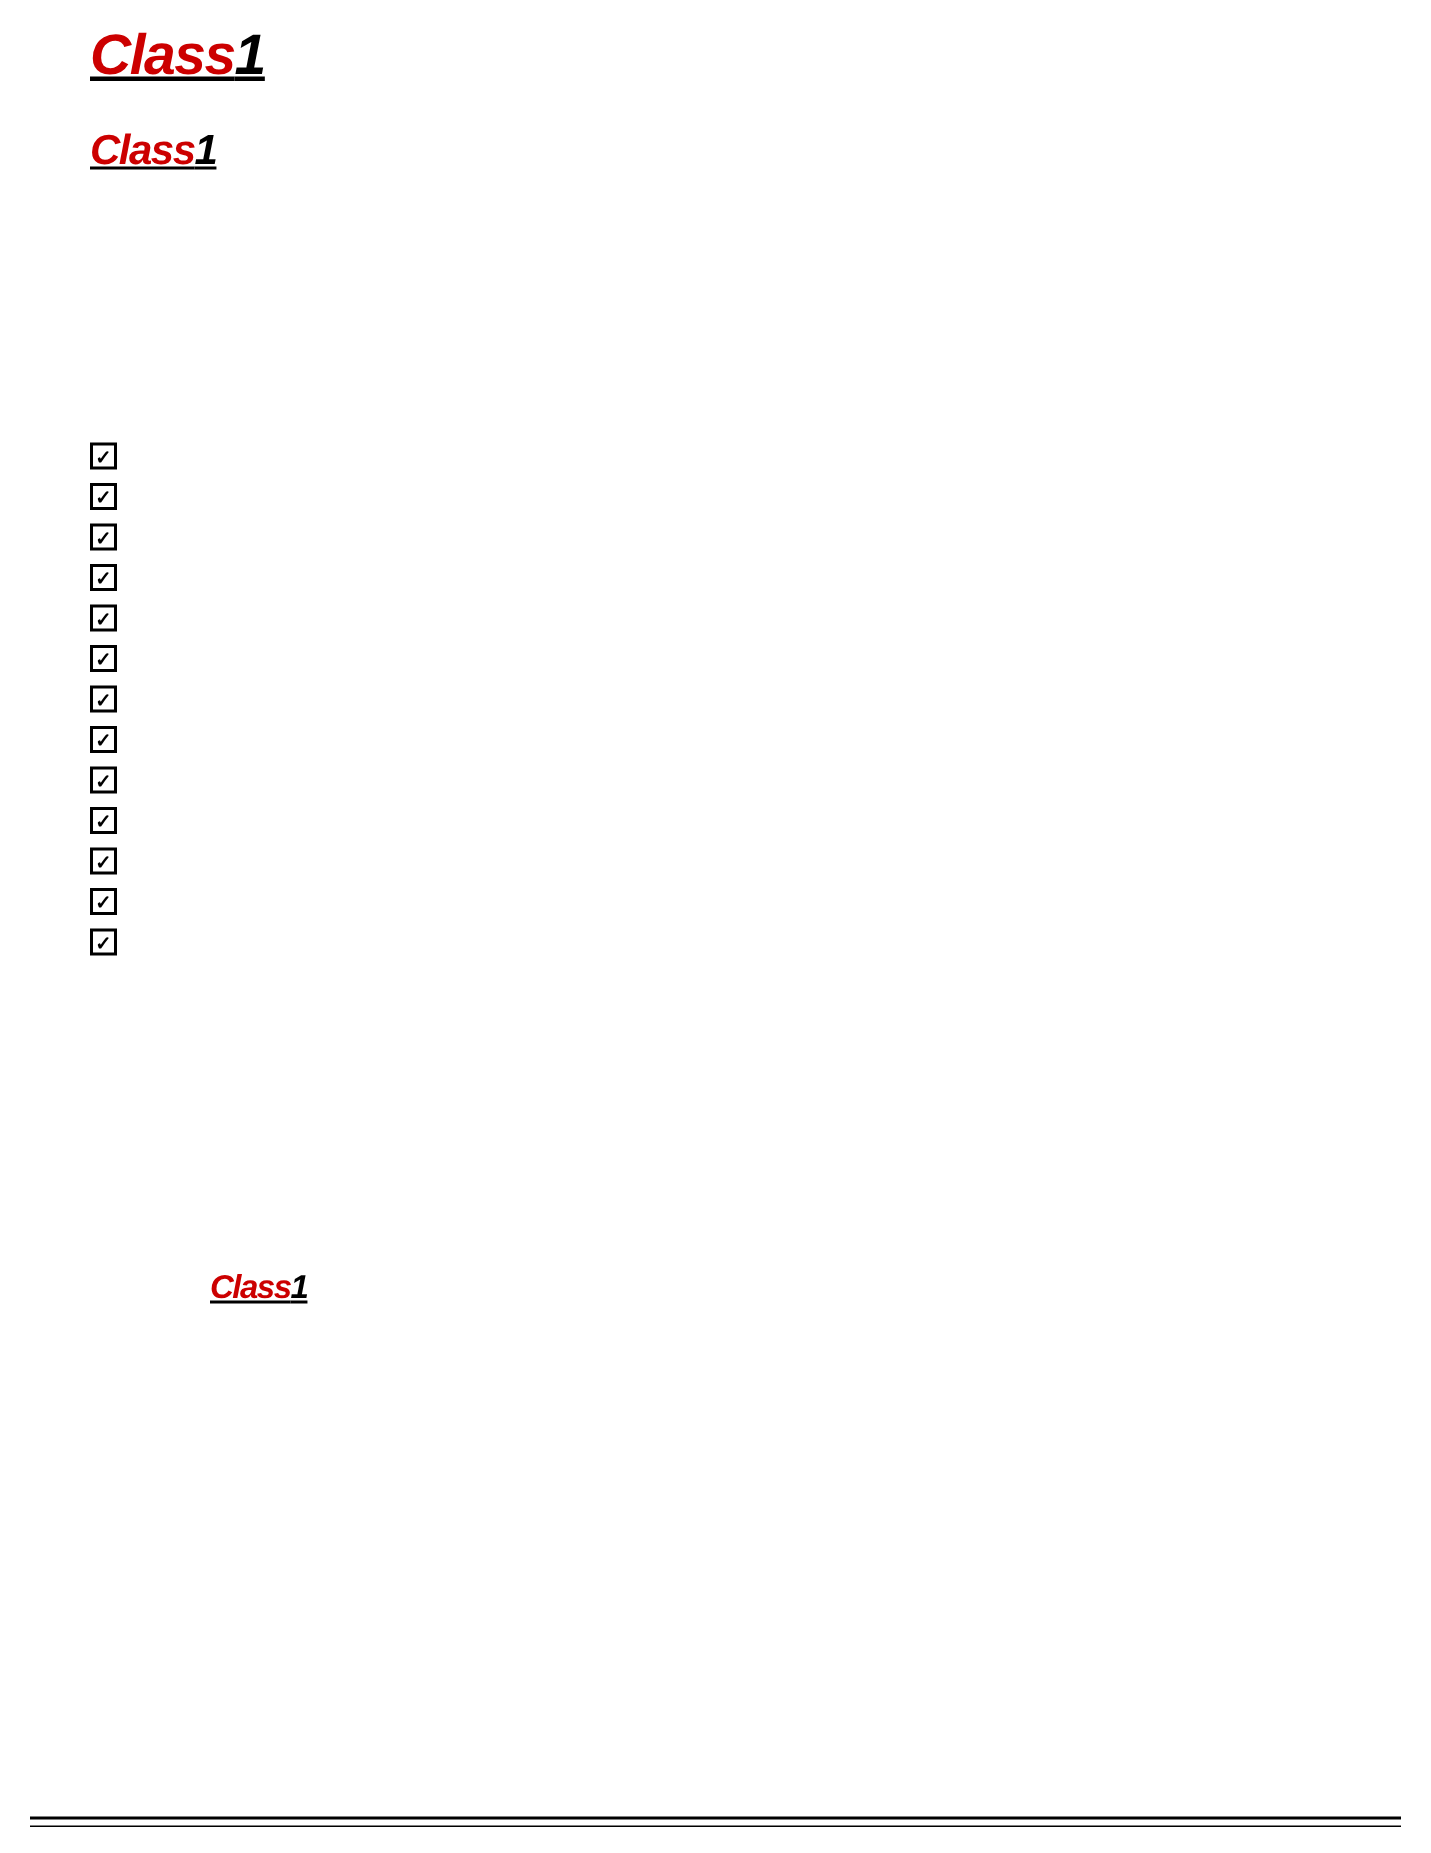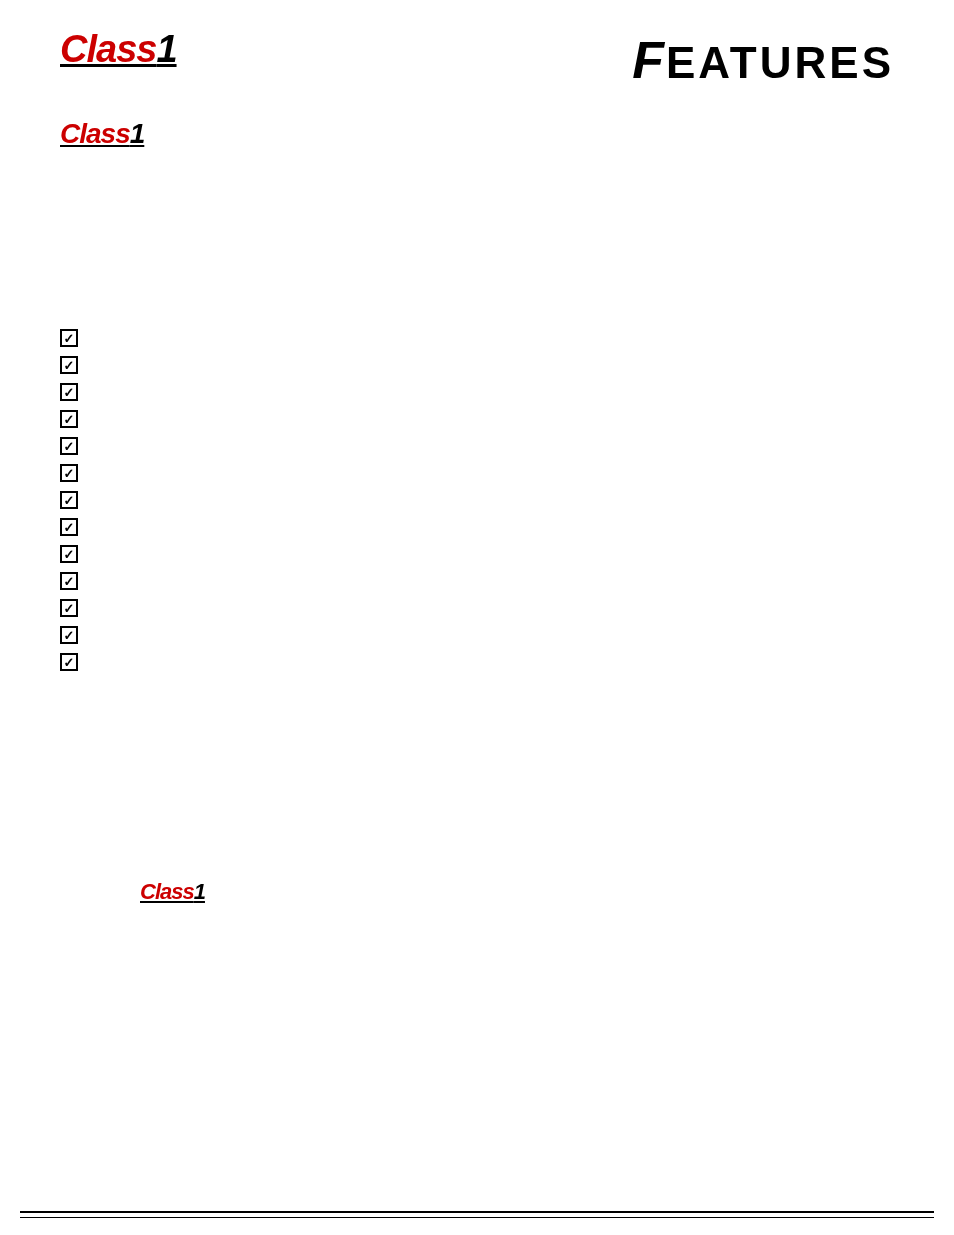--- a/index.html
+++ b/index.html
@@ -14,21 +14,21 @@
       background: #ffffff;
       font-family: Arial, sans-serif;
       font-size: 14px;
       color: #000000;
       position: relative;
     }
 
     .page-container {
       width: 954px;
       min-height: 1235px;
-      padding: 20px 60px 20px 60px;
+      padding: 8px 60px 20px 60px;
       position: relative;
     }
 
     
     .header {
       display: flex;
       justify-content: space-between;
       align-items: flex-start;
       margin-bottom: 30px;
       padding-top: 10px;
@@ -136,25 +136,20 @@
 <div class="page-container">
 
   <div class="header">
 
     <div>
       <span class="logo-class1">
         <span class="logo-class-text">Class</span><span class="logo-1-text">1</span>
       </span>
     </div>
 
-    <div>
-      <span class="features-heading">
-        <span class="f-cap">F</span><span class="eatures">EATURES</span>
-      </span>
-    </div>
   </div>
 
   <div style="margin-bottom: 40px;">
     <span class="logo-class1 logo-small">
       <span class="logo-class-text">Class</span><span class="logo-1-text">1</span>
     </span>
   </div>
 
   <div style="height: 120px;"></div>
 

